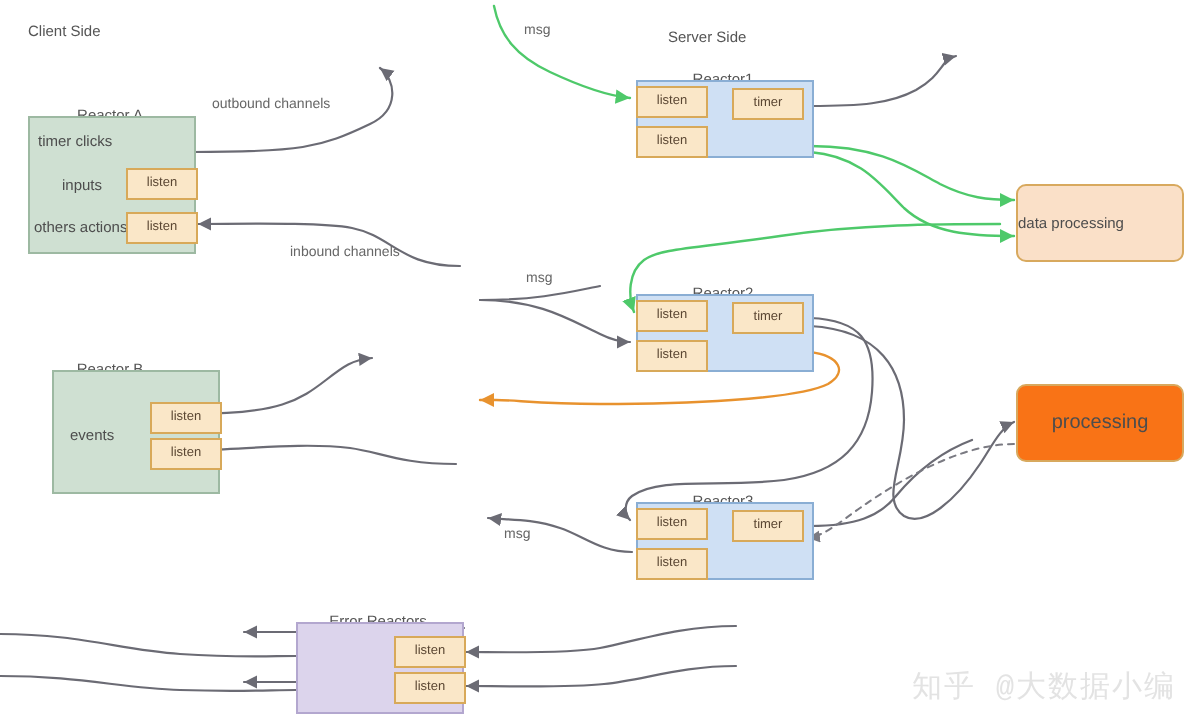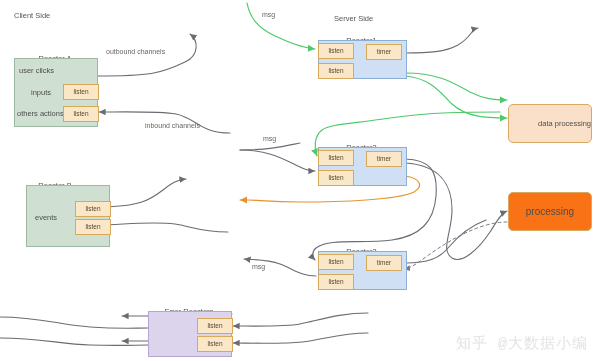--- a/index.html
+++ b/index.html
@@ -96,21 +96,21 @@
     <text class="edge-label" x="262" y="17">msg</text>
     <text class="edge-label" x="263" y="141">msg</text>
     <text class="edge-label" x="252" y="269">msg</text>
   </svg>
 
   <div style="position:absolute;left:14px;top:47px;width:82px;text-align:center;">
     <span style="font-size:7.5px;color:#555;">Reactor A</span>
   </div>
   <div style="position:absolute;left:14px;top:58px;width:82px;height:67px;
               background:#cfe0d2;border:1px solid #9db9a2;">
-    <div style="position:absolute;left:4px;top:7px;font-size:7.5px;color:#4d4d4d;">user clicks</div>
+    <div style="position:absolute;left:4px;top:7px;font-size:7.5px;color:#4d4d4d;">timer clicks</div>
     <div style="position:absolute;left:16px;top:29px;font-size:7.5px;color:#4d4d4d;text-align:right;">inputs</div>
     <div style="position:absolute;left:2px;top:50px;font-size:7.5px;color:#4d4d4d;">others actions</div>
     <div style="position:absolute;left:48px;top:25px;width:34px;height:14px;line-height:14px;
                 text-align:center;background:#fae7c8;border:1px solid #d8a959;
                 font-size:6.5px;color:#5a4632;">listen</div>
     <div style="position:absolute;left:48px;top:47px;width:34px;height:14px;line-height:14px;
                 text-align:center;background:#fae7c8;border:1px solid #d8a959;
                 font-size:6.5px;color:#5a4632;">listen</div>
   </div>
 
@@ -182,22 +182,22 @@
                 text-align:center;background:#fae7c8;border:1px solid #d8a959;
                 font-size:6.5px;color:#5a4632;">listen</div>
     <div style="position:absolute;left:-1px;top:22px;width:34px;height:14px;line-height:14px;
                 text-align:center;background:#fae7c8;border:1px solid #d8a959;
                 font-size:6.5px;color:#5a4632;">listen</div>
     <div style="position:absolute;left:47px;top:3px;width:34px;height:14px;line-height:14px;
                 text-align:center;background:#fae7c8;border:1px solid #d8a959;
                 font-size:6.5px;color:#5a4632;">timer</div>
   </div>
 
-  <div style="position:absolute;left:508px;top:104px;width:82px;height:37px;line-height:37px;
-              text-align:right;background:#fae0c8;border:1px solid #d8a95e;border-radius:5px;
+  <div style="position:absolute;left:508px;top:92px;width:82px;height:37px;line-height:37px;
+              text-align:left;background:#fae0c8;border:1px solid #d8a95e;border-radius:5px;
               font-size:7.5px;color:#4d4d4d;">data processing</div>
 
   <div style="position:absolute;left:508px;top:192px;width:82px;height:37px;line-height:37px;
               text-align:center;background:#f97316;border:1px solid #d8a95e;border-radius:5px;
               font-size:10px;color:#4d4d4d;">processing</div>
 
   <div class="wm">知乎 @大数据小编</div>
 </div>
 
 </body></html>

